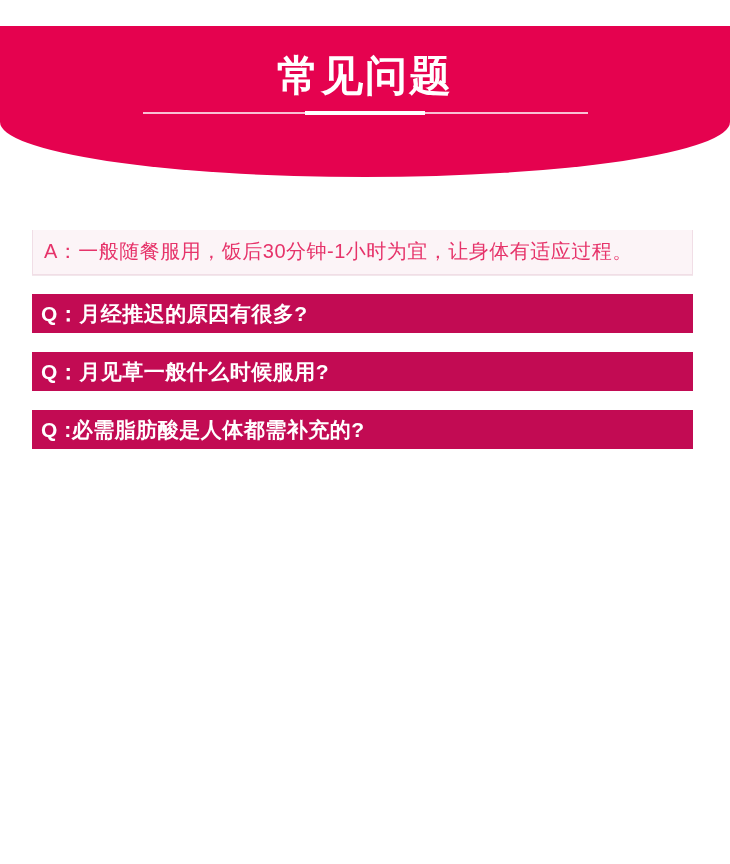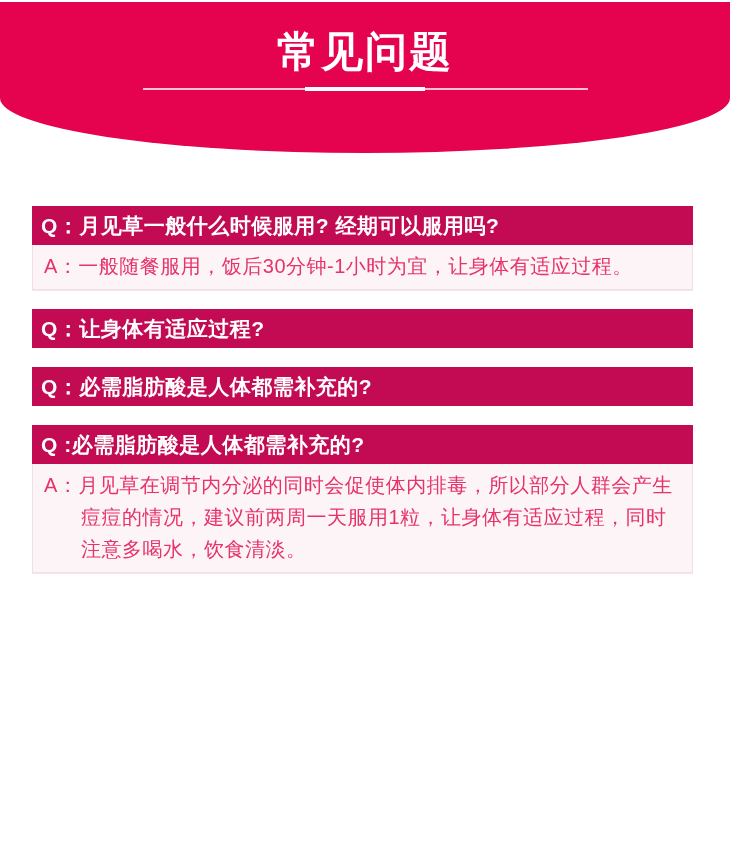--- a/index.html
+++ b/index.html
@@ -18,21 +18,21 @@
     overflow: hidden;
   }
   .page {
     width: 730px;
     height: 864px;
     background: #ffffff;
     position: relative;
   }
   
   .banner {
-    margin-top: 2px;
+    margin-top: 26px;
     width: 730px;
     height: 151px;
     background: var(--banner-color);
     border-radius: 0 0 50% 50% / 0 0 55px 55px;
     text-align: center;
   }
   .banner-title {
     padding-top: 27px;
     font-size: 42px;
     line-height: 46px;
@@ -98,35 +98,31 @@
 
   <div class="banner">
     <div class="banner-title">常见问题</div>
     <div class="banner-divider">
       <span class="banner-divider-thick"></span>
     </div>
   </div>
 
   <div class="faq-list">
     <div class="faq-item">
-      <div class="q-bar">Q：月见草一般什么时候服用? 经期可以服用吗?</div>
       <div class="a-box">
         <p class="a-text"><span>A：</span><span>一般随餐服用，饭后30分钟-1小时为宜，让身体有适应过程。</span></p>
       </div>
     </div>
 
     <div class="faq-item">
-      <div class="q-bar">Q：让身体有适应过程?</div>
+      <div class="q-bar">Q：月经推迟的原因有很多?</div>
     </div>
 
     <div class="faq-item">
-      <div class="q-bar">Q：必需脂肪酸是人体都需补充的?</div>
+      <div class="q-bar">Q：月见草一般什么时候服用?</div>
     </div>
 
     <div class="faq-item">
       <div class="q-bar">Q :必需脂肪酸是人体都需补充的?</div>
-      <div class="a-box">
-        <p class="a-text"><span>A：</span><span>月见草在调节内分泌的同时会促使体内排毒，所以部分人群会产生痘痘的情况，建议前两周一天服用1粒，让身体有适应过程，同时注意多喝水，饮食清淡。</span></p>
-      </div>
     </div>
   </div>
 
 </div>
 
 </body></html>

